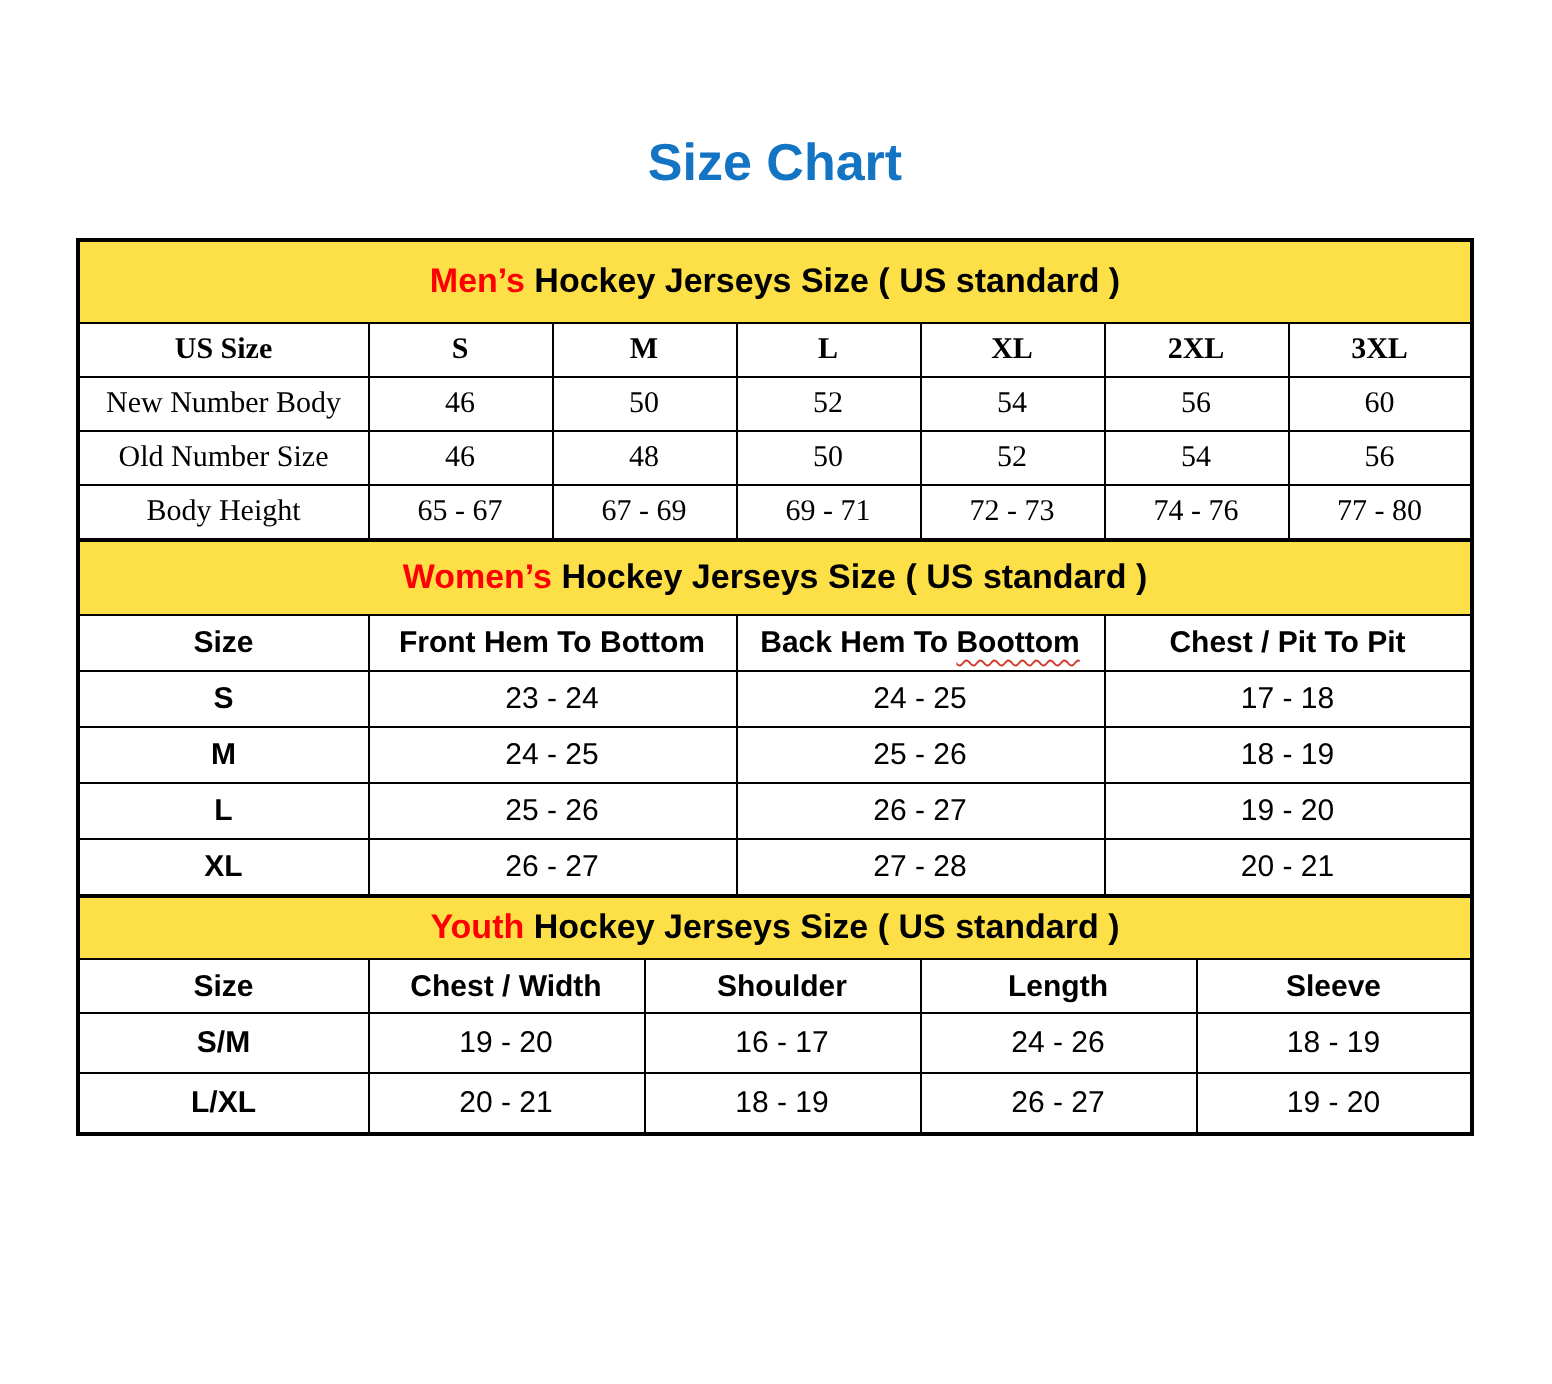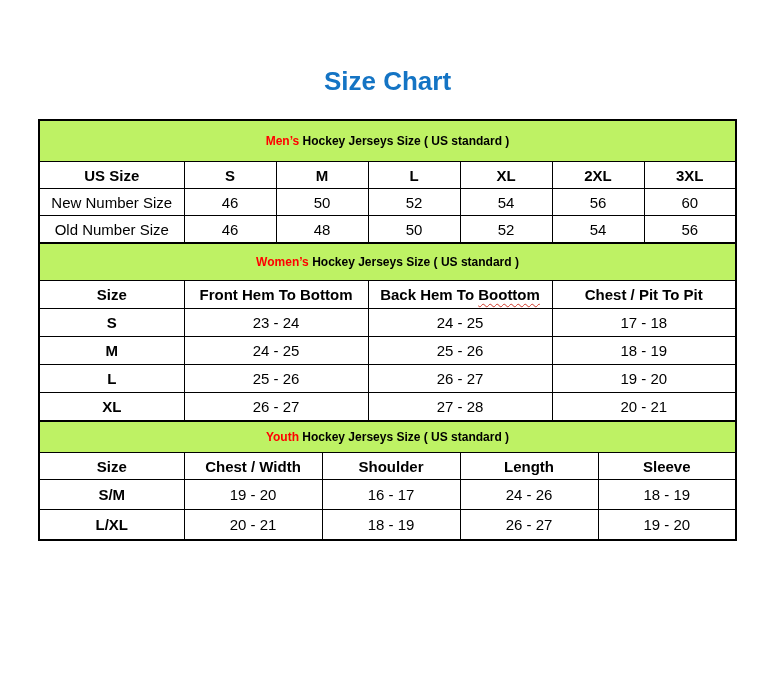--- a/index.html
+++ b/index.html
@@ -48,29 +48,29 @@
     border: 1.5px solid #000000;
     text-align: center;
     vertical-align: middle;
     padding: 0 2px;
     font-size: 15px;
     overflow: hidden;
     white-space: nowrap;
   }
   .tbl th { font-weight: bold; }
   td.banner {
-    background: #bef264;
+    background: #fde047;
     font-weight: bold;
-    font-size: 12px;
+    font-size: 17px;
   }
   .mens td.banner   { height: 40px; }
   .womens td.banner { height: 36px; margin-left: 34px; }
   .youth td.banner  { height: 30px; }
   .accent { color: #ff0000; }
-  .mens th,  .mens td:not(.banner)   { height: 26px; }
+  .mens th,  .mens td:not(.banner)   { height: 26px; font-family: Liberation Serif, serif; }
   .womens th { height: 27px; }
   .womens td:not(.banner) { height: 27px; }
   .youth th  { height: 26px; }
   .youth td:not(.banner)  { height: 29px; }
   td.lbl { font-weight: bold; }
   .mens td.lbl { font-weight: normal; }
   col.first { width: 145px; }
   .wavy {
     text-decoration: underline;
     text-decoration-style: wavy;
@@ -105,37 +105,46 @@
       <tr>
         <th>US Size</th>
         <th>S</th>
         <th>M</th>
         <th>L</th>
         <th>XL</th>
         <th>2XL</th>
         <th>3XL</th>
       </tr>
       <tr>
-        <td class="lbl">New Number Size</td>
+        <td class="lbl">New Number Body</td>
         <td>46</td>
         <td>50</td>
         <td>52</td>
         <td>54</td>
         <td>56</td>
         <td>60</td>
       </tr>
       <tr>
         <td class="lbl">Old Number Size</td>
         <td>46</td>
         <td>48</td>
         <td>50</td>
         <td>52</td>
         <td>54</td>
         <td>56</td>
       </tr>
+      <tr>
+        <td class="lbl">Body Height</td>
+        <td>65 - 67</td>
+        <td>67 - 69</td>
+        <td>69 - 71</td>
+        <td>72 - 73</td>
+        <td>74 - 76</td>
+        <td>77 - 80</td>
+      </tr>
     </tbody>
       </table>
 
     <table class="tbl womens">
       <colgroup>
         <col class="first">
           <col>
           <col>
           <col>
       </colgroup>

